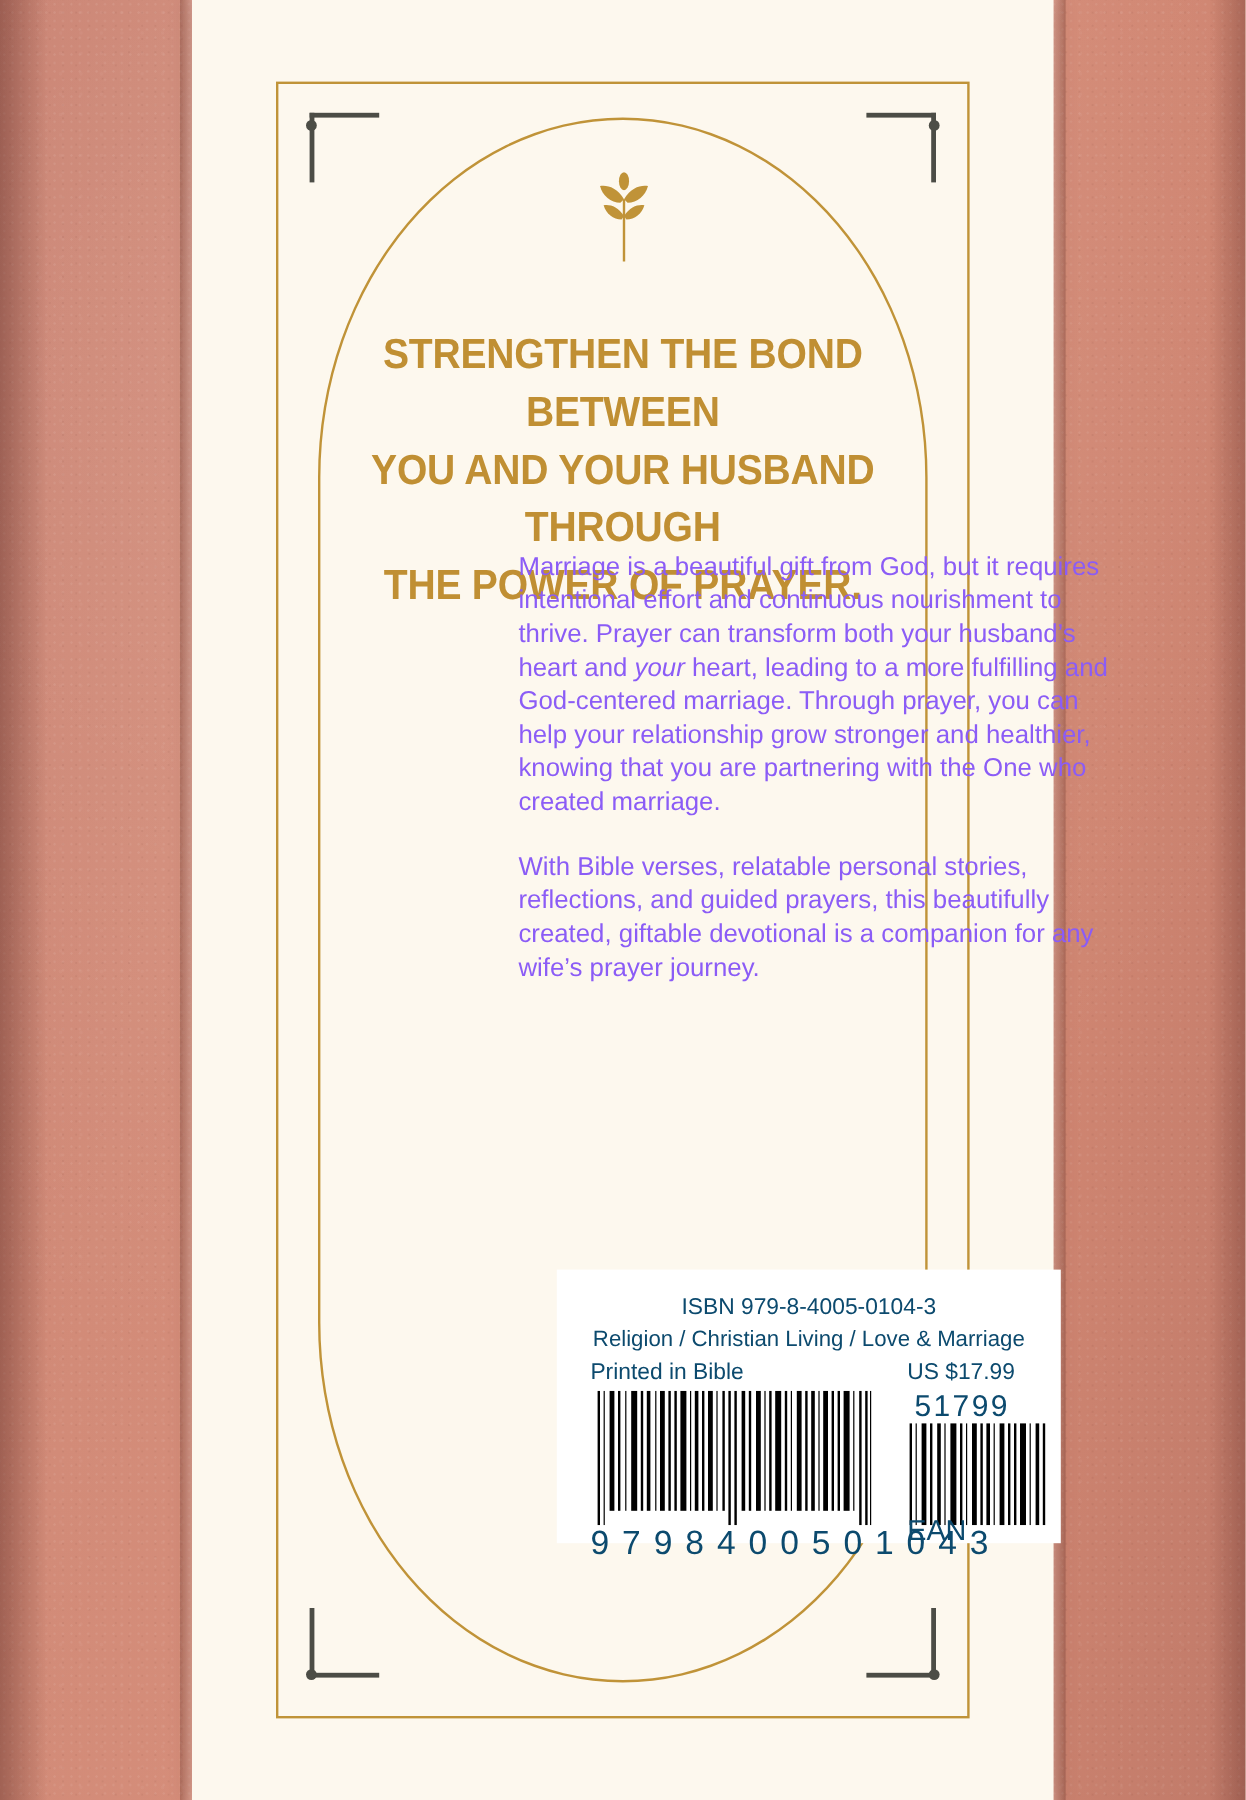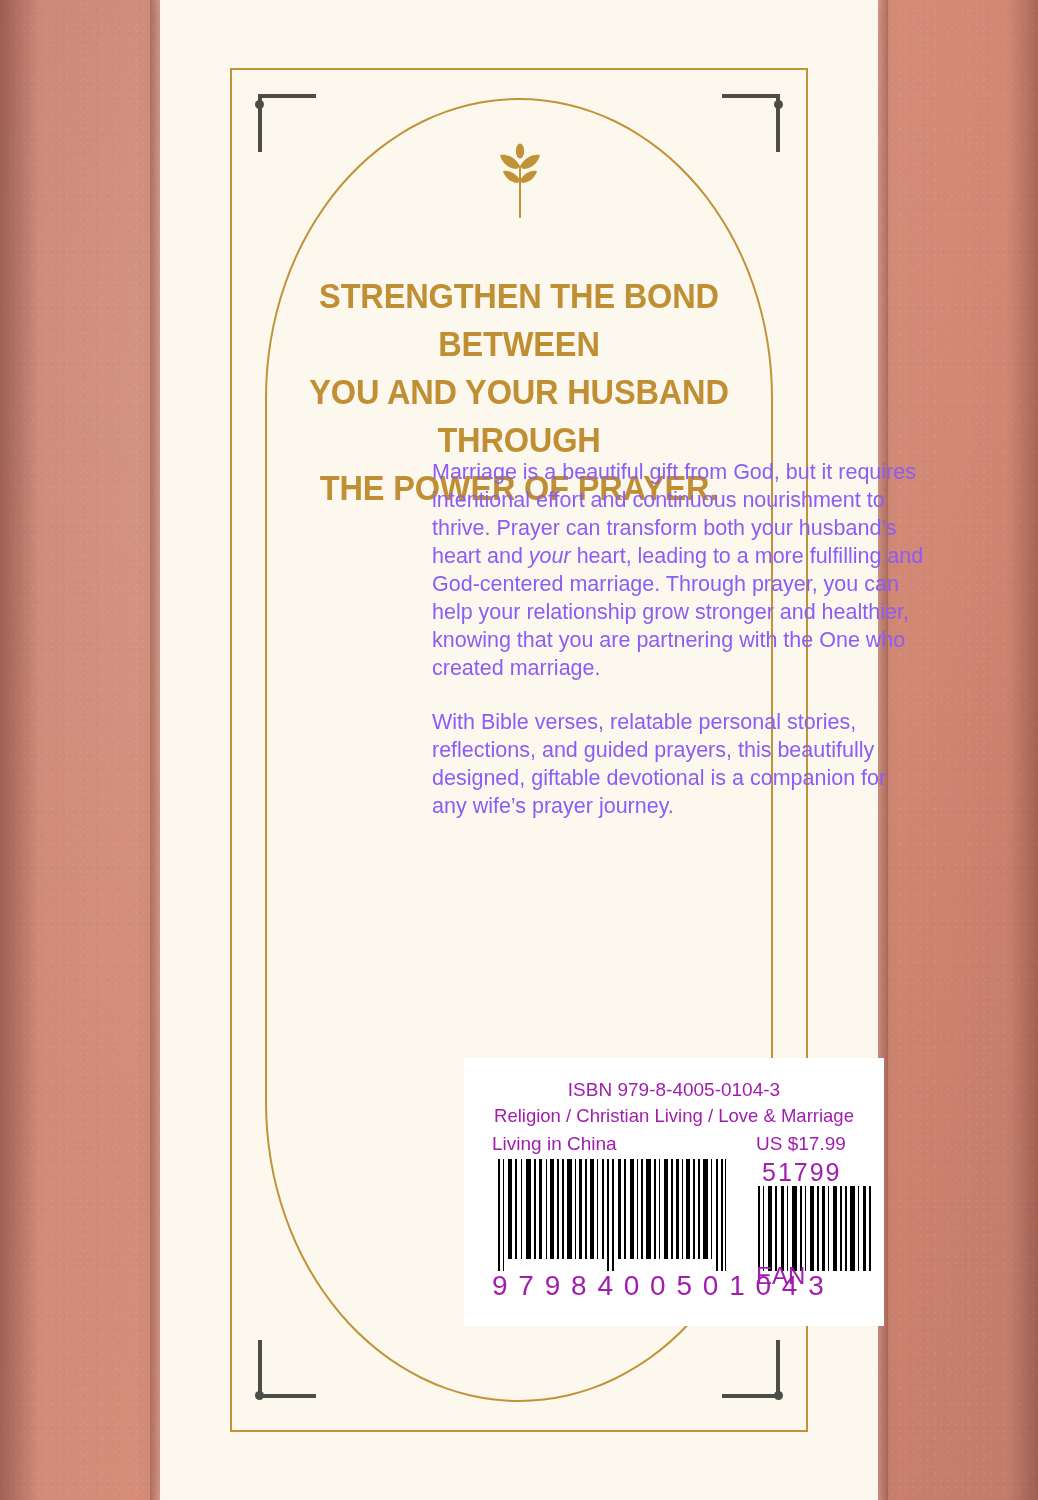--- a/index.html
+++ b/index.html
@@ -150,23 +150,23 @@
   }
   .body-copy p { margin: 0 0 26px 0; }
   .body-copy em { font-style: italic; }
 
   
   .barcode-block {
     position: absolute;
     left: 304px;
     top: 1058px;
     width: 420px;
-    height: 268px;
+    height: 228px;
     background: #ffffff;
-    color: #a21caf;
+    color: #0c4a6e;
   }
   .bc-line {
     position: absolute;
     font-size: 19px;
     white-space: nowrap;
   }
   .bc-isbn   { top: 21px; left: 0; width: 420px; text-align: center; }
   .bc-cat    { top: 47px; left: 0; width: 420px; text-align: center; font-size: 18.5px; }
   .bc-print  { top: 75px; left: 28px; }
   .bc-price  { top: 75px; left: 292px; }
@@ -249,27 +249,27 @@
     </div>
 
     <div class="headline">
       <div>STRENGTHEN THE BOND BETWEEN</div>
       <div>YOU AND YOUR HUSBAND THROUGH</div>
       <div>THE POWER OF PRAYER.</div>
     </div>
 
     <div class="body-copy">
       <p><span>Marriage is a beautiful gift from God, but it requires intentional effort and continuous nourishment to thrive. Prayer can transform both your husband’s heart and </span><em>your</em><span> heart, leading to a more fulfilling and God-centered marriage. Through prayer, you can help your relationship grow stronger and healthier, knowing that you are partnering with the One who created marriage.</span></p>
-      <p>With Bible verses, relatable personal stories, reflections, and guided prayers, this beautifully designed, giftable devotional is a companion for any wife’s prayer journey.</p>
+      <p>With Bible verses, relatable personal stories, reflections, and guided prayers, this beautifully created, giftable devotional is a companion for any wife’s prayer journey.</p>
     </div>
 
     <div class="barcode-block">
       <div class="bc-line bc-isbn">ISBN 979-8-4005-0104-3</div>
       <div class="bc-line bc-cat">Religion / Christian Living / Love &amp; Marriage</div>
-      <div class="bc-line bc-print">Living in China</div>
+      <div class="bc-line bc-print">Printed in Bible</div>
       <div class="bc-line bc-price">US $17.99</div>
       <div class="bc-line bc-5dig">51799</div>
 
       <div class="bars-main">
         <svg viewBox="0 0 232 112" width="232" height="112" preserveAspectRatio="none" aria-hidden="true">
           <g fill="#000">
             <rect x="2" y="0" width="2" height="112"></rect>
             <rect x="7" y="0" width="1" height="112"></rect>
             <rect x="12" y="0" width="4" height="100"></rect>
             <rect x="19" y="0" width="2" height="100"></rect>

